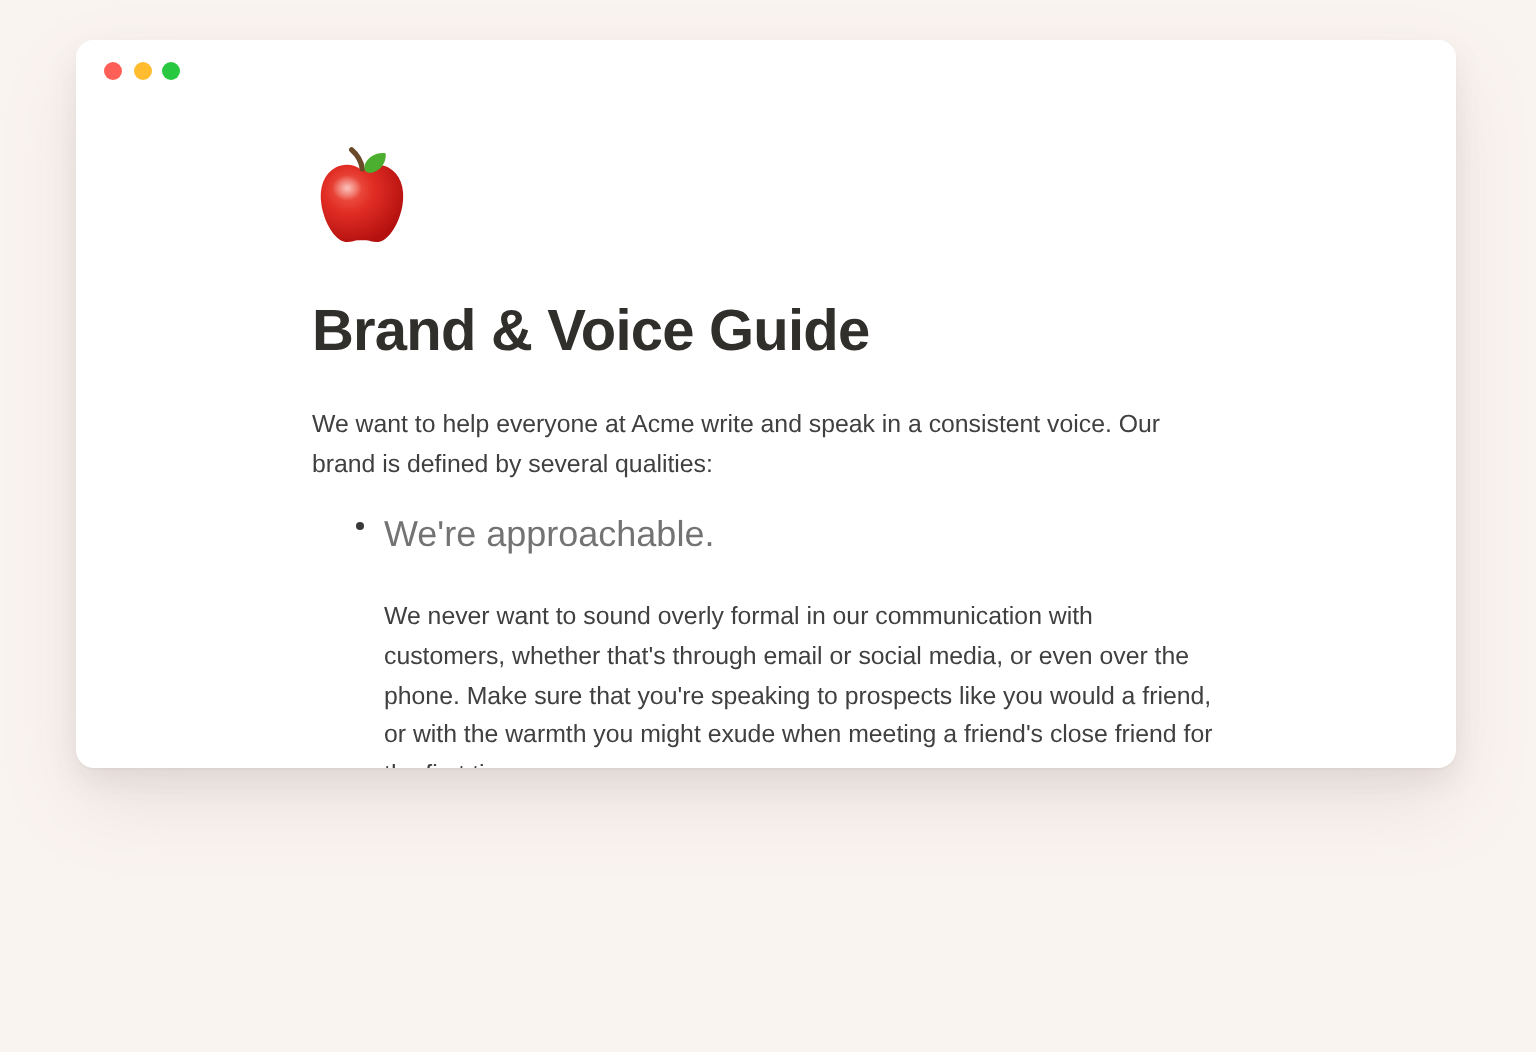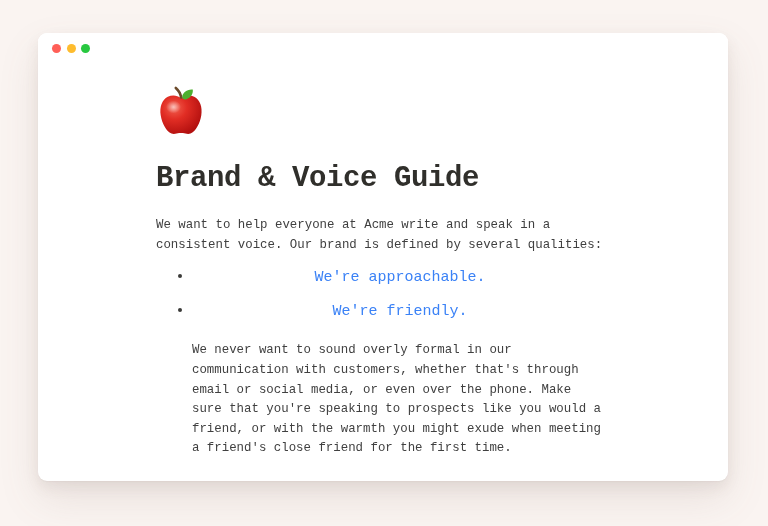--- a/index.html
+++ b/index.html
@@ -14,31 +14,30 @@
     font-family: "Liberation Sans", sans-serif;
     overflow: hidden;
     position: relative;
     -webkit-font-smoothing: antialiased;
   }
 
   
   .window {
     position: absolute;
     left: 38px;
-    top: 33px;
+    top: 20px;
     width: 690px;
-    height: 448px;
+    height: 364px;
     background: #ffffff;
     border-radius: 9px;
     box-shadow:
       0 1px 1px rgba(120, 100, 90, 0.05),
       0 6px 14px rgba(120, 100, 90, 0.10),
       0 18px 40px rgba(120, 100, 90, 0.13);
     overflow: hidden;
-    font-family: Liberation Mono, monospace;
   }
 
   
   .titlebar {
     height: 33px;
     position: relative;
     background: #ffffff;
   }
   .traffic-lights {
     position: absolute;
@@ -94,26 +93,25 @@
     margin-top: 18px;
     margin-left: 36px;
   }
 
   ul.qualities {
     margin: 12px 0 0 0;
     padding-left: 36px;
     list-style: none;
   }
   ul.qualities li {
-    font-size: 15px;
+    font-size: 18px;
     line-height: 1.5;
-    color: #3b82f6;
+    color: #737373;
     position: relative;
     margin-bottom: 11px;
-    text-align: center;
   }
   ul.qualities li::before {
     content: "";
     position: absolute;
     left: -14px;
     top: 7px;
     width: 4px;
     height: 4px;
     border-radius: 50%;
     background: #3a3a38;
@@ -175,21 +173,20 @@
           <path d="M26.4 13.2c2-4.2 6.2-6.3 10.4-5.6.5 4.4-2.2 8.4-6.4 9.6-1.9.5-3.4.1-4-1.2-.5-1 0-2 0-2.8Z" fill="#4caf2f"></path>
         </svg>
       </div>
 
       <h1 class="title">Brand &amp; Voice Guide</h1>
 
       <p class="para">We want to help everyone at Acme write and speak in a consistent voice. Our brand is defined by several qualities:</p>
 
       <ul class="qualities">
         <li>We're approachable.</li>
-        <li>We're friendly.</li>
       </ul>
 
       <p class="para second">We never want to sound overly formal in our communication with customers, whether that's through email or social media, or even over the phone. Make sure that you're speaking to prospects like you would a friend, or with the warmth you might exude when meeting a friend's close friend for the first time.</p>
 
       <div class="placeholder-row">
         <span class="caret"></span>
         <span class="placeholder-text">Type '/' for commands</span>
       </div>
 
     </div>

